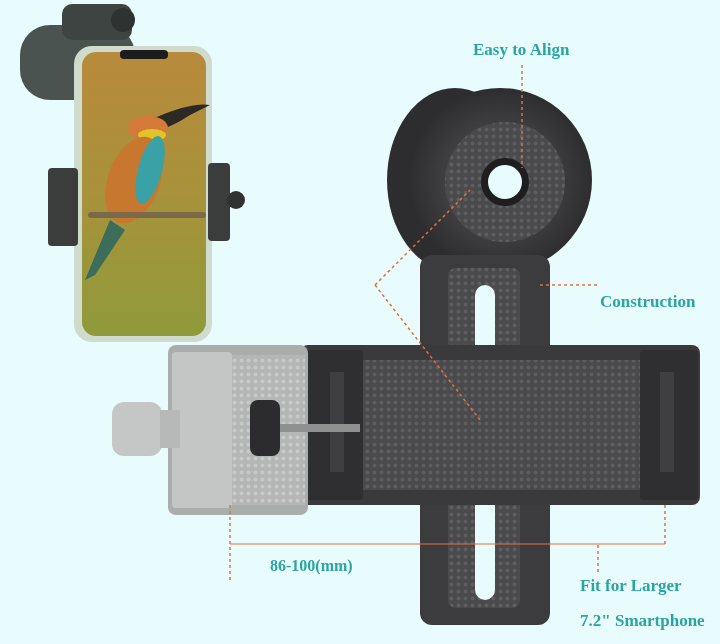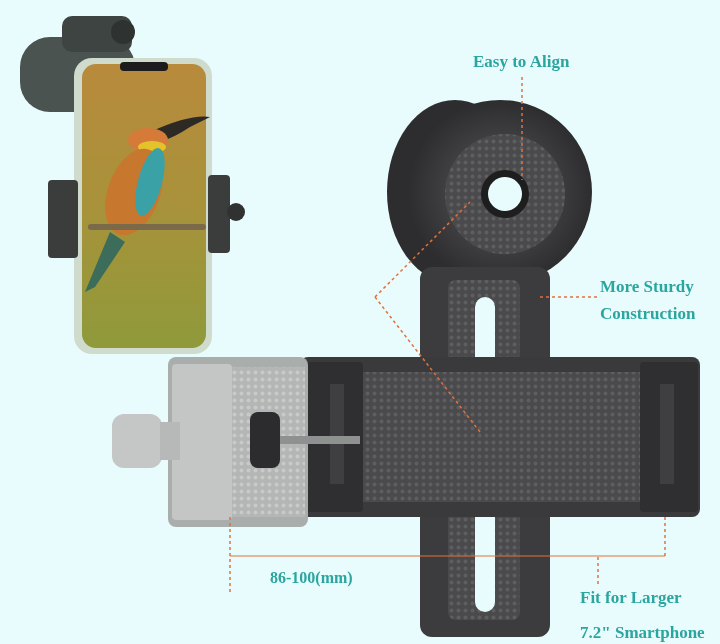--- a/index.html
+++ b/index.html
@@ -2,21 +2,21 @@
 <html><head>
 <meta charset="utf-8">
 <style>
   html, body { margin: 0; padding: 0; }
   body {
     width: 720px; height: 644px; overflow: hidden;
     background: #e9fcfd;
     position: relative;
     font-family: "Liberation Serif", "DejaVu Serif", serif;
   }
-  .stage { position: absolute; inset: 0; margin-top: 12px; }
+  .stage { position: absolute; inset: 0; }
   .label {
     position: absolute; color: #2aa59f; font-weight: bold;
     font-size: 17px; line-height: 20px; white-space: nowrap;
   }
   .dim-label { font-size: 16px; }
   svg { position: absolute; left: 0; top: 0; }
 </style>
 </head>
 <body>
 
@@ -107,18 +107,17 @@
       <line x1="375" y1="285" x2="480" y2="420"></line>
       <line x1="540" y1="285" x2="598" y2="285"></line>
       <line x1="230" y1="505" x2="230" y2="580"></line>
       <line x1="665" y1="505" x2="665" y2="545"></line>
       <line x1="598" y1="545" x2="598" y2="575"></line>
     </g>
     <line x1="230" y1="544" x2="665" y2="544" stroke="#e2703a" stroke-width="1.2"></line>
   </svg>
 
   <div class="label" style="left:473px; top:40px;">Easy to Align</div>
-  <div class="label" style="left:600px; top:265px;">More Sturdy</div>
   <div class="label" style="left:600px; top:292px;">Construction</div>
   <div class="label dim-label" style="left:270px; top:556px;">86-100(mm)</div>
   <div class="label" style="left:580px; top:576px;">Fit for Larger</div>
   <div class="label" style="left:580px; top:611px;">7.2" Smartphone</div>
 </div>
 
 </body></html>

